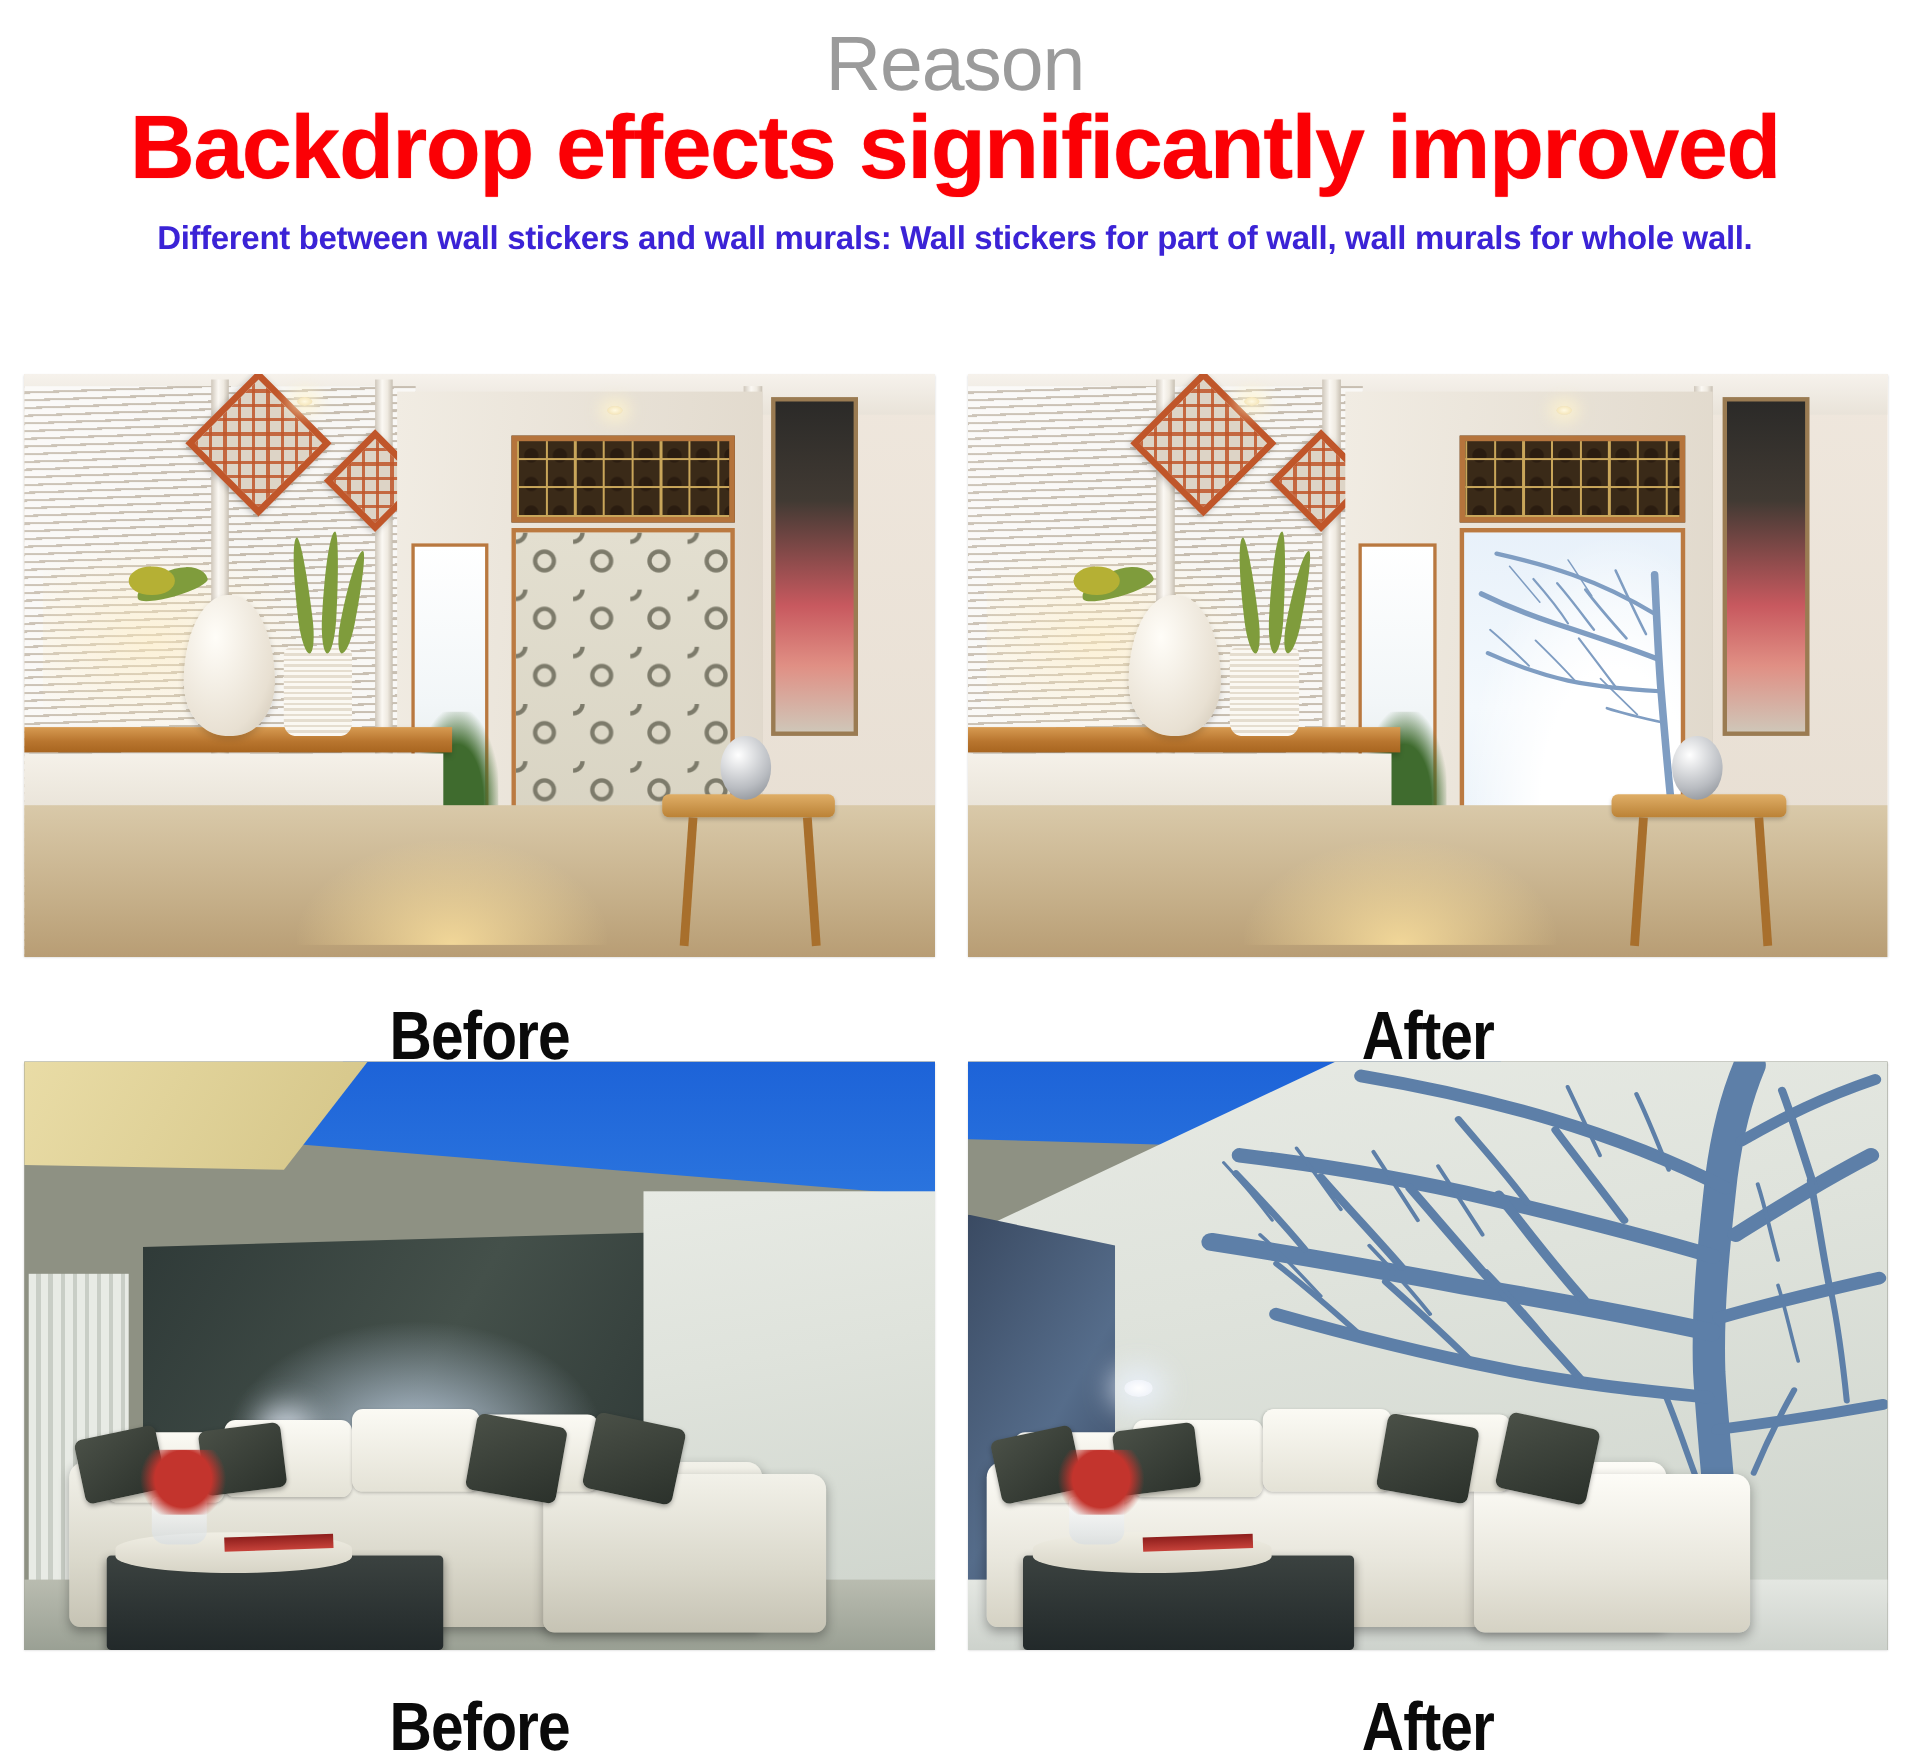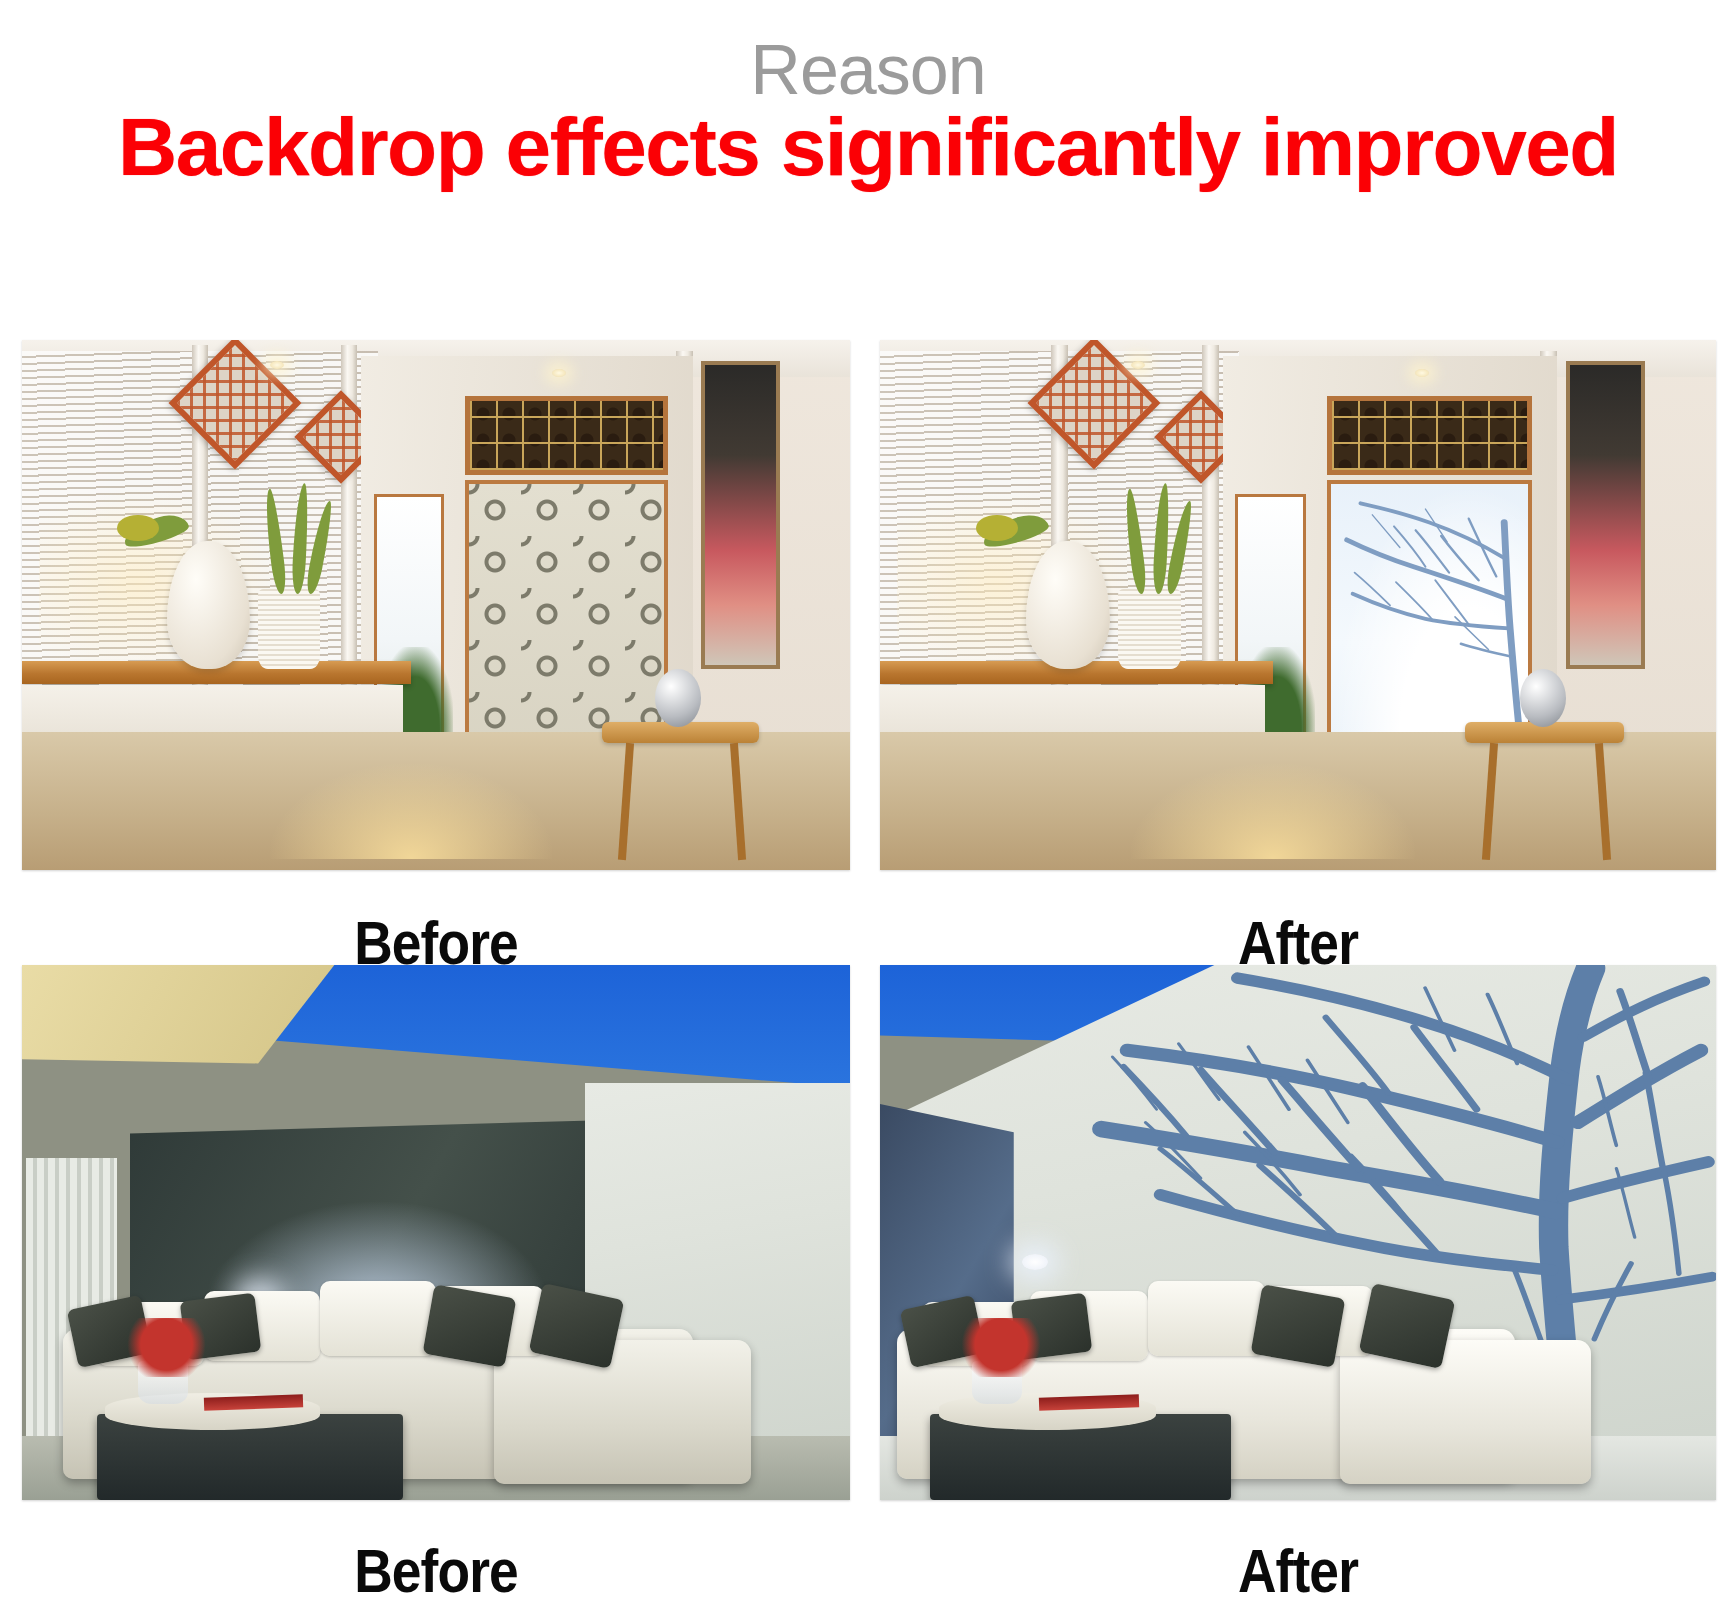--- a/index.html
+++ b/index.html
@@ -4,21 +4,21 @@
 <style>
   * { margin:0; padding:0; box-sizing:border-box; }
   html,body { background:#ffffff; }
   body {
     width:1736px; height:1600px;
     font-family:"Liberation Sans", sans-serif;
     position:relative; overflow:hidden;
   }
 
   
-  #header { width:1736px; padding-top:32px; text-align:center; }
+  #header { width:1736px; padding-top:20px; text-align:center; }
 
   #eyebrow {
     font-family:"Liberation Sans", sans-serif;
     font-size:70px; line-height:76px; font-weight:400;
     color:#9b9b9b; letter-spacing:-1px;
     filter:blur(0.5px);
   }
   #headline {
     font-family:"Liberation Sans", sans-serif;
     font-size:82px; line-height:86px; font-weight:bold;
@@ -276,20 +276,21 @@
   }
   .loft .treemural { position:absolute; overflow:hidden; }
   .loft .treemural svg { position:absolute; left:0; top:0; width:100%; height:100%; }
 </style>
 </head>
 <body>
 
 <div id="header">
   <div id="eyebrow">Reason</div>
   <div id="headline">Backdrop effects significantly improved</div>
+  <div id="sub1" class="sub">Different between wall stickers and wall murals: Wall stickers for part of wall, wall murals for whole wall.</div>
 </div>
 
 <div id="grid">
 
   <div class="row" style="height:625px;">
 
     <div class="cellwrap" style="left:22px; top:0; width:828px;">
       <div class="photo hall" style="width:828px; height:530px;">
         <div class="ceil"></div>
         <div class="lwall"></div>

